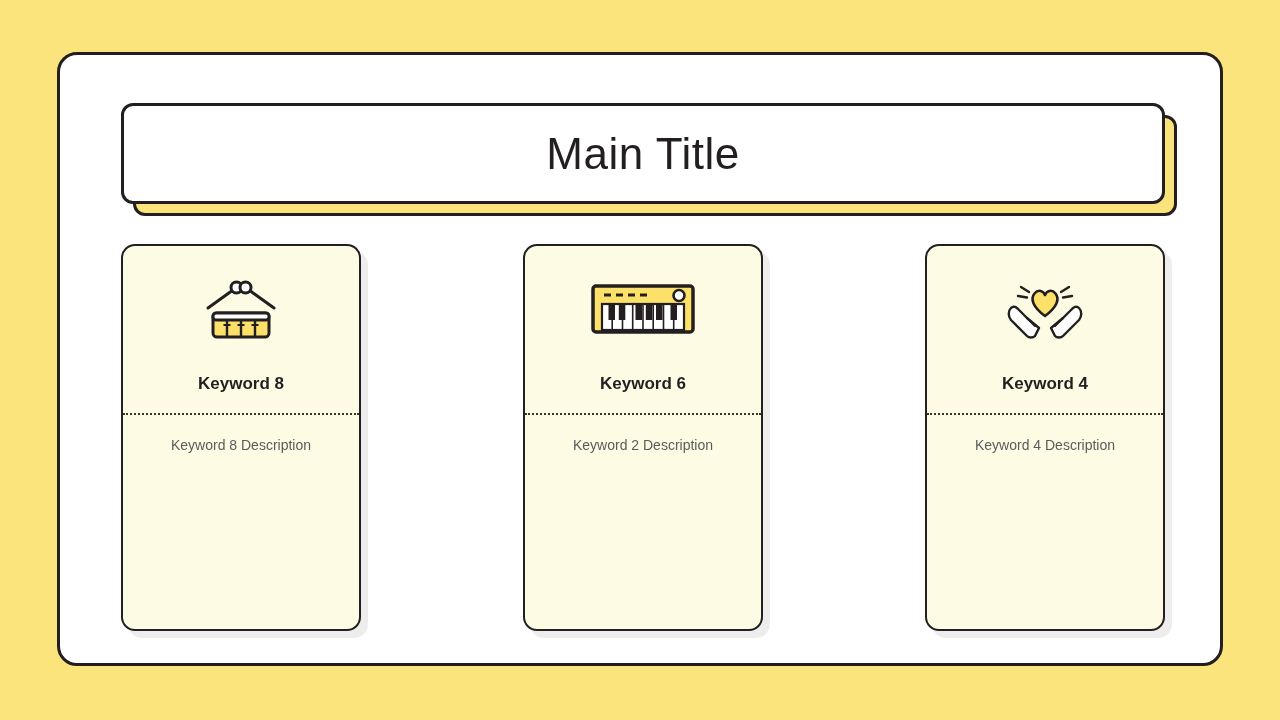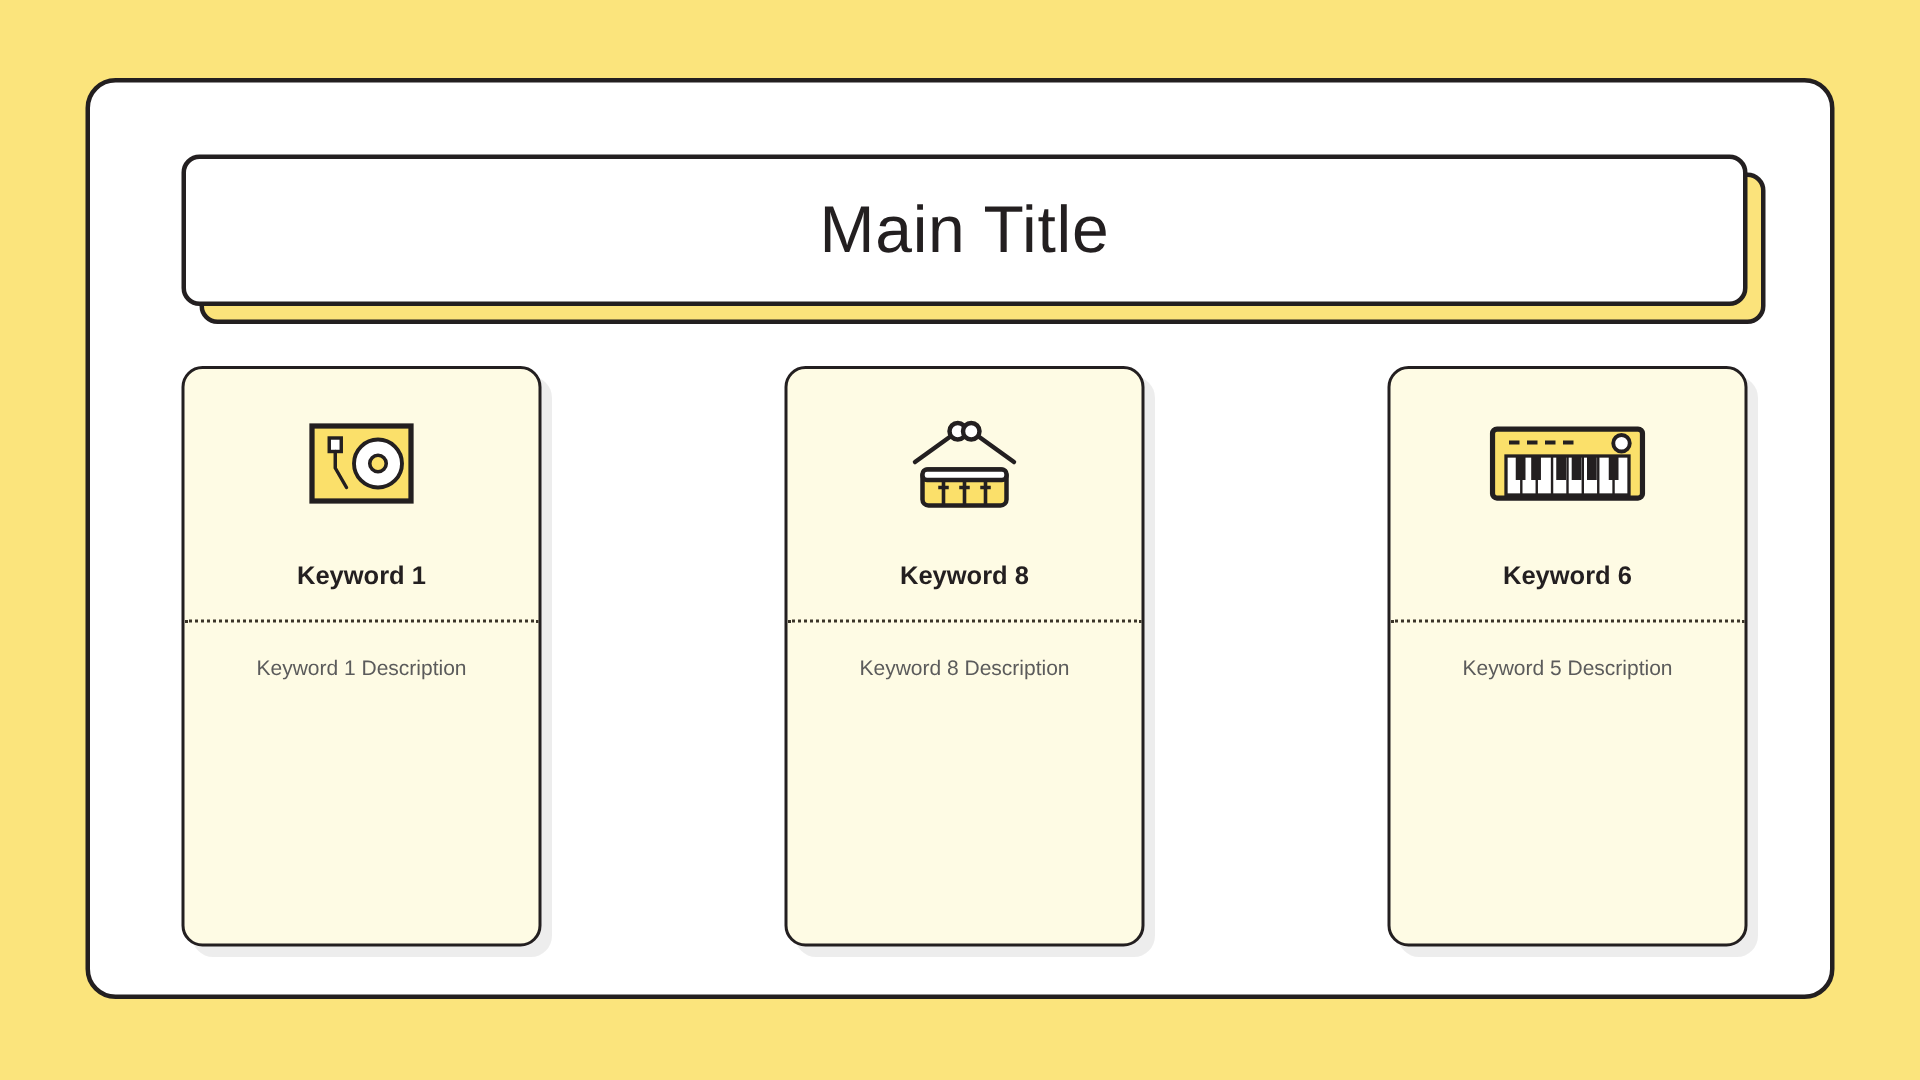--- a/index.html
+++ b/index.html
@@ -132,35 +132,20 @@
 
   <div class="title-wrap" style="left:61px; top:48px;">
     <div class="title-shadow"></div>
     <div class="title-box">
       <div class="title-text">Main Title</div>
     </div>
   </div>
 
   <div class="cards" style="left:61px; top:189px;">
 
-    <div class="card">
-      <div class="card-icon">
-        <svg width="70" height="54" viewBox="0 0 70 54">
-          <rect x="2" y="2" width="66" height="50" fill="#FBE06A" stroke="#231F20" stroke-width="3.5"></rect>
-          <circle cx="46" cy="27" r="16" fill="#FFFFFF" stroke="#231F20" stroke-width="2.6"></circle>
-          <circle cx="46" cy="27" r="5.5" fill="#FBE06A" stroke="#231F20" stroke-width="2.4"></circle>
-          <rect x="13.5" y="10" width="8" height="9" fill="#FFFFFF" stroke="#231F20" stroke-width="2.3"></rect>
-          <path d="M17.5 19 L17.5 30 L25 43" fill="none" stroke="#231F20" stroke-width="2.3" stroke-linecap="round" stroke-linejoin="round"></path>
-        </svg>
-      </div>
-      <div class="card-title">Keyword 1</div>
-      <div class="divider"></div>
-      <div class="card-desc">Keyword 1 Description</div>
-      <div class="card-body-fill"></div>
-    </div>
 
     <div class="card">
       <div class="card-icon">
         <svg width="82" height="66" viewBox="0 0 82 66">
           <path d="M8 32 L33 14" fill="none" stroke="#231F20" stroke-width="3" stroke-linecap="round"></path>
           <circle cx="36.5" cy="11.5" r="5.5" fill="#FFFFFF" stroke="#231F20" stroke-width="3"></circle>
           <path d="M74 32 L49 14" fill="none" stroke="#231F20" stroke-width="3" stroke-linecap="round"></path>
           <circle cx="45.5" cy="11.5" r="5.5" fill="#FFFFFF" stroke="#231F20" stroke-width="3"></circle>
           <path d="M13 42 q28 -9 56 0 v16 q-28 9 -56 0 z" fill="#FBE06A" stroke="none"></path>
           <rect x="13" y="37" width="56" height="24" rx="4" fill="#FBE06A" stroke="#231F20" stroke-width="3"></rect>
@@ -200,19 +185,38 @@
           <rect x="17.5" y="20" width="6.5" height="16" fill="#231F20"></rect>
           <rect x="27.8" y="20" width="6.5" height="16" fill="#231F20"></rect>
           <rect x="44.5" y="20" width="6.5" height="16" fill="#231F20"></rect>
           <rect x="54.8" y="20" width="6.5" height="16" fill="#231F20"></rect>
           <rect x="65" y="20" width="6.5" height="16" fill="#231F20"></rect>
           <rect x="79.5" y="20" width="6.5" height="16" fill="#231F20"></rect>
         </svg>
       </div>
       <div class="card-title">Keyword 6</div>
       <div class="divider"></div>
-      <div class="card-desc">Keyword 5 Description</div>
+      <div class="card-desc">Keyword 2 Description</div>
       <div class="card-body-fill"></div>
     </div>
 
+    <div class="card">
+      <div class="card-icon">
+        <svg width="80" height="62" viewBox="0 0 80 62">
+          <line x1="16" y1="9" x2="24" y2="14" stroke="#231F20" stroke-width="2.4" stroke-linecap="round"></line>
+          <line x1="13" y1="18" x2="22" y2="19.5" stroke="#231F20" stroke-width="2.4" stroke-linecap="round"></line>
+          <line x1="64" y1="9" x2="56" y2="14" stroke="#231F20" stroke-width="2.4" stroke-linecap="round"></line>
+          <line x1="67" y1="18" x2="58" y2="19.5" stroke="#231F20" stroke-width="2.4" stroke-linecap="round"></line>
+          <path d="M40 38 C 28 29, 25 21, 29.5 15.5 C 33.5 10.6, 38.5 13, 40 17 C 41.5 13, 46.5 10.6, 50.5 15.5 C 55 21, 52 29, 40 38 Z" fill="#FBE06A" stroke="#231F20" stroke-width="2.6" stroke-linejoin="round"></path>
+          <path d="M6 30 C 3 33, 3 38, 6 42 L 22 58 C 24 60, 28 60, 30 58 L 34 50 L 22 40 L 14 32 C 11.5 29, 8.5 27.5, 6 30 Z" fill="#FFFFFF" stroke="#231F20" stroke-width="2.4" stroke-linejoin="round"></path>
+          <path d="M22 40 L 30 48" fill="none" stroke="#231F20" stroke-width="2.2" stroke-linecap="round"></path>
+          <path d="M74 30 C 77 33, 77 38, 74 42 L 58 58 C 56 60, 52 60, 50 58 L 46 50 L 58 40 L 66 32 C 68.5 29, 71.5 27.5, 74 30 Z" fill="#FFFFFF" stroke="#231F20" stroke-width="2.4" stroke-linejoin="round"></path>
+          <path d="M58 40 L 50 48" fill="none" stroke="#231F20" stroke-width="2.2" stroke-linecap="round"></path>
+        </svg>
+      </div>
+      <div class="card-title">Keyword 4</div>
+      <div class="divider"></div>
+      <div class="card-desc">Keyword 4 Description</div>
+      <div class="card-body-fill"></div>
+    </div>
 
   </div>
 </div>
 
 </body></html>

